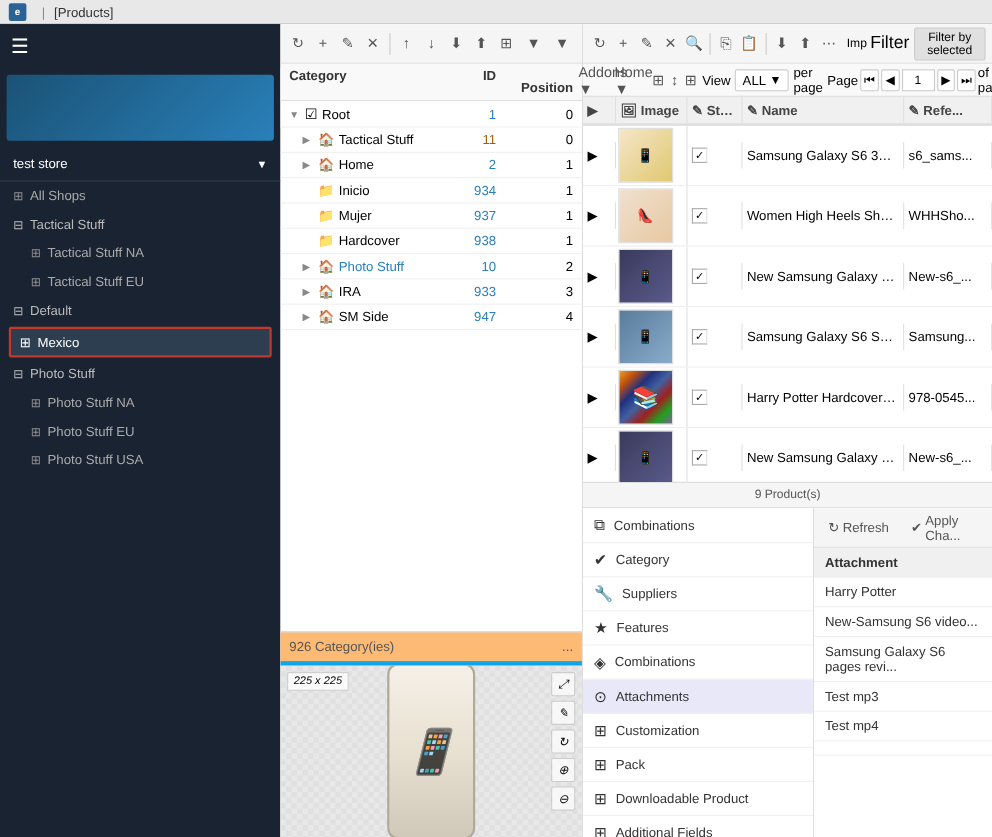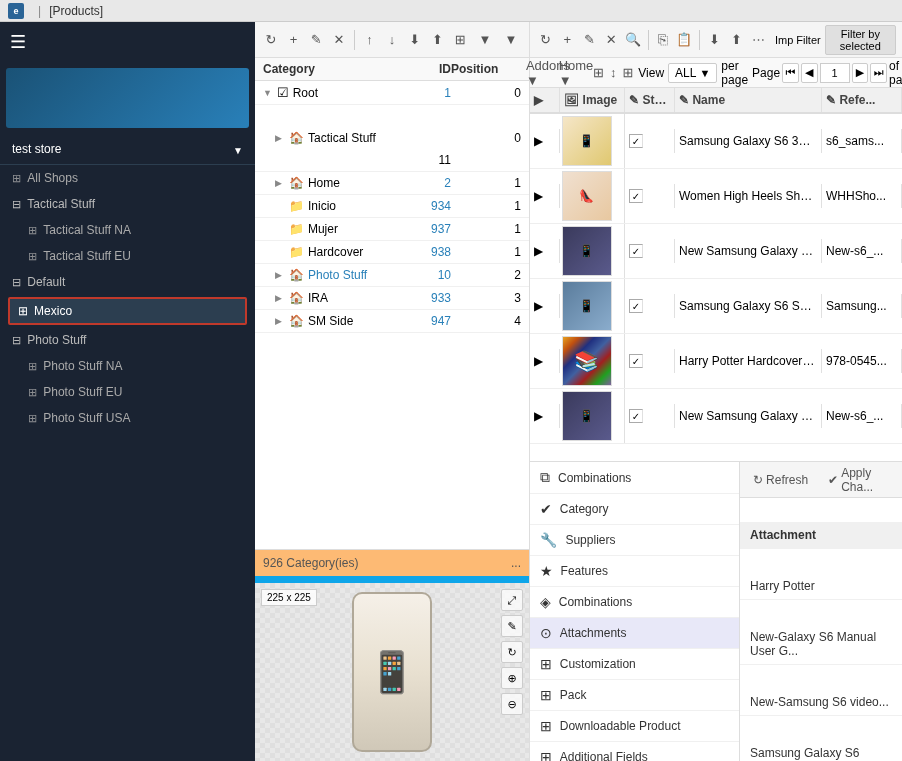--- a/index.html
+++ b/index.html
@@ -144,28 +144,29 @@
     .tree-footer {
       padding: 6px 8px;
       background: #fdba74;
       border-top: 1px solid #ddd;
       font-size: 11px;
       color: #555;
     }
 
     
     .image-preview {
-      height: 185px;
-      border-top: 7px solid #0ea5e9;
+      height: 160px;
+      border-top: 4px solid #0ea5e9;
       background: #e8e8e8;
       position: relative;
       display: flex;
       align-items: center;
       justify-content: center;
       overflow: hidden;
+      font-style: italic;
     }
     .img-size-label {
       position: absolute; top: 6px; left: 6px;
       background: rgba(255,255,255,0.8);
       padding: 2px 5px;
       font-size: 10px;
       border: 1px solid #ccc;
     }
     .img-controls {
       position: absolute; right: 6px; top: 6px;
@@ -339,21 +340,20 @@
       padding: 0 6px;
       gap: 6px;
     }
     .attach-list { flex: 1; overflow-y: auto; }
     .attach-row {
       padding: 6px 10px;
       border-bottom: 1px solid #f0f0f0;
       cursor: pointer;
       font-size: 12px;
       color: #333;
-      margin-top: 24px;
     }
   </style>
 </head>
 <body>
 
 <div class="title-bar">
   <div class="app-icon">e</div>
   <span style="margin: 0 8px; color:#888;">|</span>
   <span>[Products]</span>
 </div>
@@ -433,42 +433,42 @@
       <div class="toolbar-btn">⊞</div>
       <div class="filter-icons">
         <div class="toolbar-btn">▼</div>
         <div class="toolbar-btn">▼</div>
       </div>
     </div>
 
     <div class="tree-header">
       <div>Category</div>
       <div style="text-align:right;">ID</div>
-      <div style="">Position</div>
+      <div style="text-align:right;margin-top:11px;">Position</div>
     </div>
 
     <div class="tree-content">
 
       <div class="tree-row root">
         <div class="row-name">
           <span class="expand-arrow">▼</span>
           <span style="font-size:13px;">☑</span>
           <span>Root</span>
         </div>
         <div class="row-id">1</div>
         <div class="row-pos">0</div>
       </div>
 
       <div class="tree-row">
         <div class="row-name" style="padding-left:12px;">
           <span class="expand-arrow">▶</span>
           <span>🏠</span>
           <span>Tactical Stuff</span>
         </div>
-        <div class="row-id" style="color:#000000;margin-top:44px;">11</div>
+        <div class="row-id" style="color:#a16207;">11</div>
         <div class="row-pos">0</div>
       </div>
 
       <div class="tree-row">
         <div class="row-name" style="padding-left:12px;">
           <span class="expand-arrow">▶</span>
           <span>🏠</span>
           <span>Home</span>
         </div>
         <div class="row-id">2</div>
@@ -567,21 +567,21 @@
       <div class="toolbar-btn">🔍</div>
       <div class="toolbar-separator"></div>
       <div class="toolbar-btn">⎘</div>
       <div class="toolbar-btn">📋</div>
       <div class="toolbar-separator"></div>
       <div class="toolbar-btn">⬇</div>
       <div class="toolbar-btn">⬆</div>
       <div class="toolbar-btn">⋯</div>
       <span style="font-size:11px; margin-left:4px;">Imp</span>
       <div style="margin-left: auto; display:flex; gap:4px; align-items:center;">
-        <span style="font-size:11px;">Filter</span>
+        <span style="font-size:16px;">Filter</span>
         <button style="font-size:11px; padding:2px 8px; background:#e0e0e0; border:1px solid #ccc; cursor:pointer; border-radius:2px;">Filter by selected</button>
       </div>
     </div>
 
     <div class="view-bar">
       <div class="toolbar-btn">Addons ▼</div>
       <div class="toolbar-btn">Home ▼</div>
       <div class="toolbar-btn">⊞</div>
       <div class="toolbar-btn">↕</div>
       <div class="toolbar-btn">⊞</div>
@@ -676,20 +676,21 @@
           <div style="width:50px;height:50px;background:linear-gradient(135deg,#3a3a5c,#5a5a8c);border:1px solid #ddd;display:flex;align-items:center;justify-content:center;color:#aad;">📱</div>
         </div>
         <div>
             <div class="status-check">✓</div>
           </div>
         <div>New Samsung Galaxy S6 32GB Gold</div>
         <div>New-s6_...</div>
       </div>
     </div>
 
+    <div class="products-footer">9 Product(s)</div>
 
     <div class="bottom-section">
 
       <div class="tabs-panel">
         <div class="tab-item">
           <span class="tab-icon">⧉</span>
           <span>Combinations</span>
         </div>
         <div class="tab-item">
           <span class="tab-icon">✔</span>
@@ -741,23 +742,20 @@
           </div>
         </div>
         <div class="attach-list">
           <div class="attach-row" style="font-weight:bold; background:#f0f0f0;">
             <span>Attachment</span>
           </div>
           <div class="attach-row">
             <span>Harry Potter</span>
           </div>
           <div class="attach-row">
-            <span>New-Galaxy S6 Manual User G...</span>
-          </div>
-          <div class="attach-row">
             <span>New-Samsung S6 video...</span>
           </div>
           <div class="attach-row">
             <span>Samsung Galaxy S6 pages revi...</span>
           </div>
           <div class="attach-row">
             <span>Test mp3</span>
           </div>
           <div class="attach-row">
             <span>Test mp4</span>

